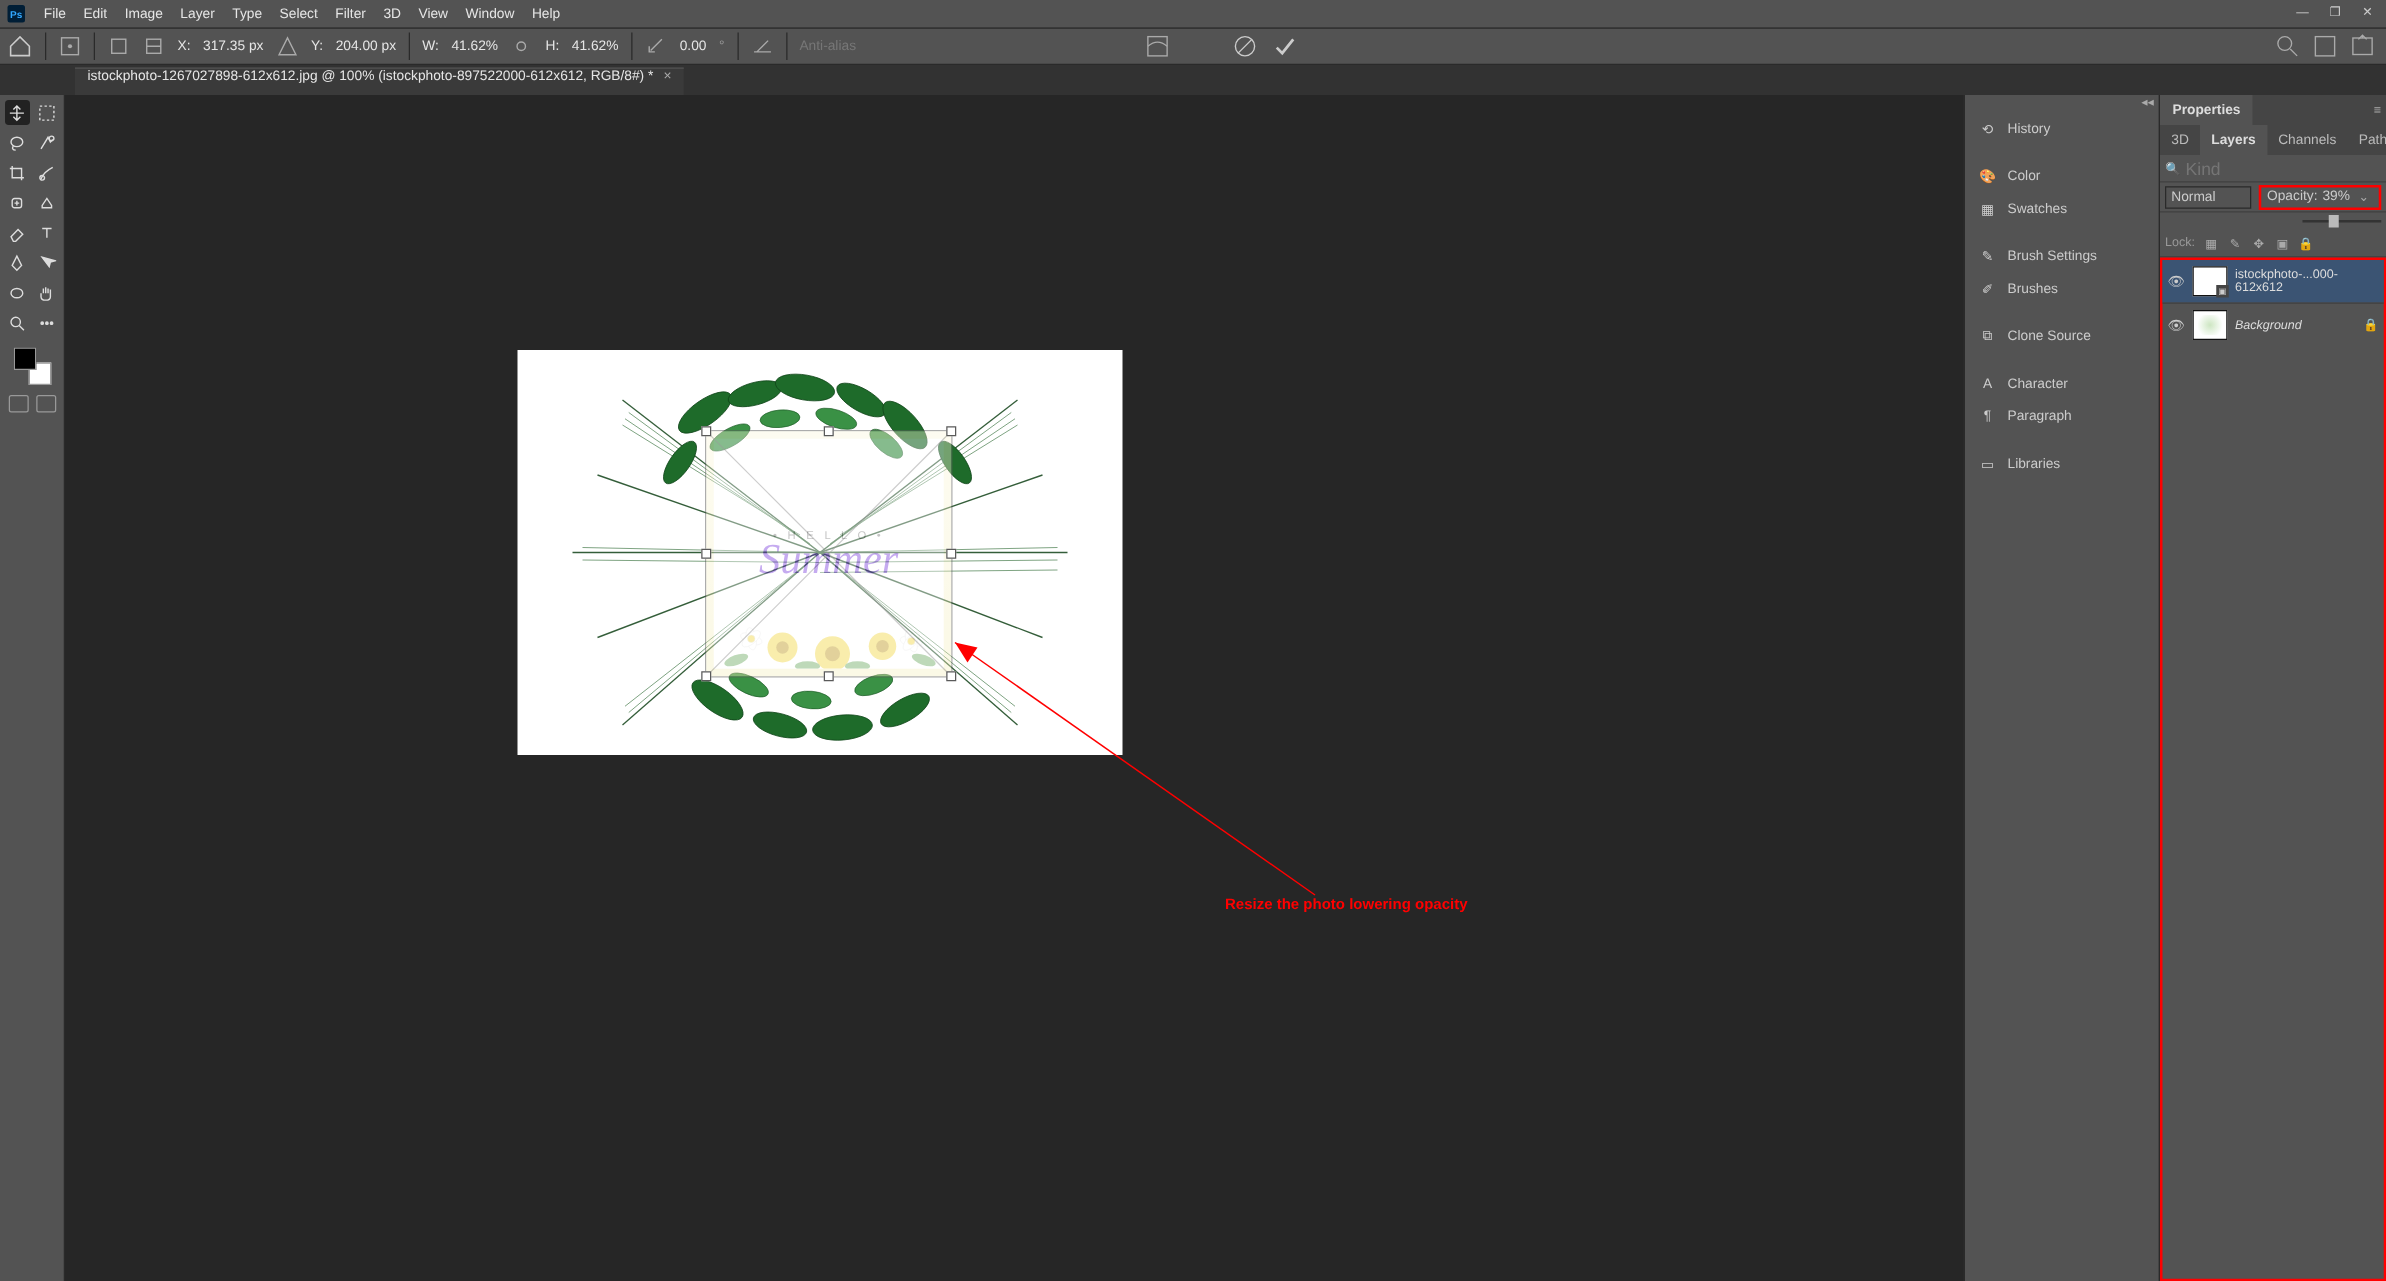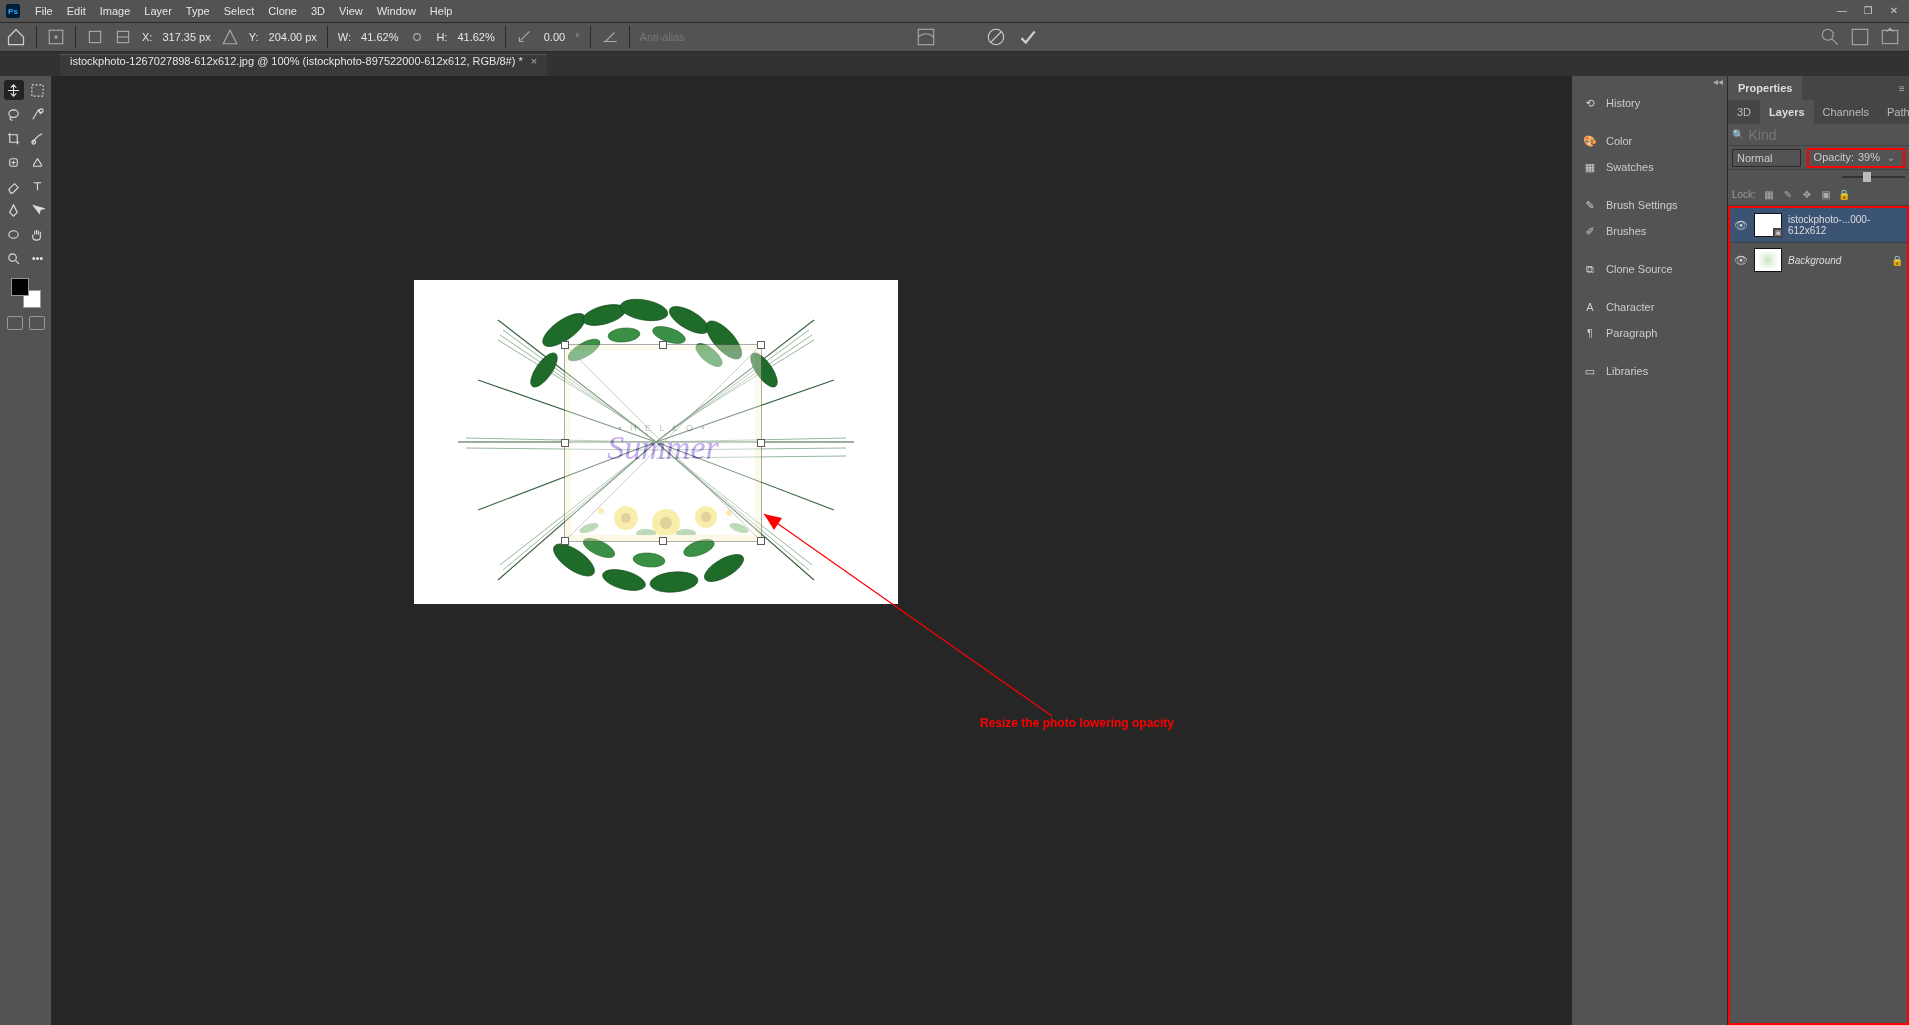--- a/index.html
+++ b/index.html
@@ -94,21 +94,21 @@
 <body>
 
 <div class="menubar">
   <div class="ps-logo">Ps</div>
   <div class="menu-item">File</div>
   <div class="menu-item">Edit</div>
   <div class="menu-item">Image</div>
   <div class="menu-item">Layer</div>
   <div class="menu-item">Type</div>
   <div class="menu-item">Select</div>
-  <div class="menu-item">Clone</div>
+  <div class="menu-item">Filter</div>
   <div class="menu-item">3D</div>
   <div class="menu-item">View</div>
   <div class="menu-item">Window</div>
   <div class="menu-item">Help</div>
   <div class="win-controls">
     <div class="win-btn">—</div>
     <div class="win-btn">❐</div>
     <div class="win-btn">✕</div>
   </div>
 </div>

